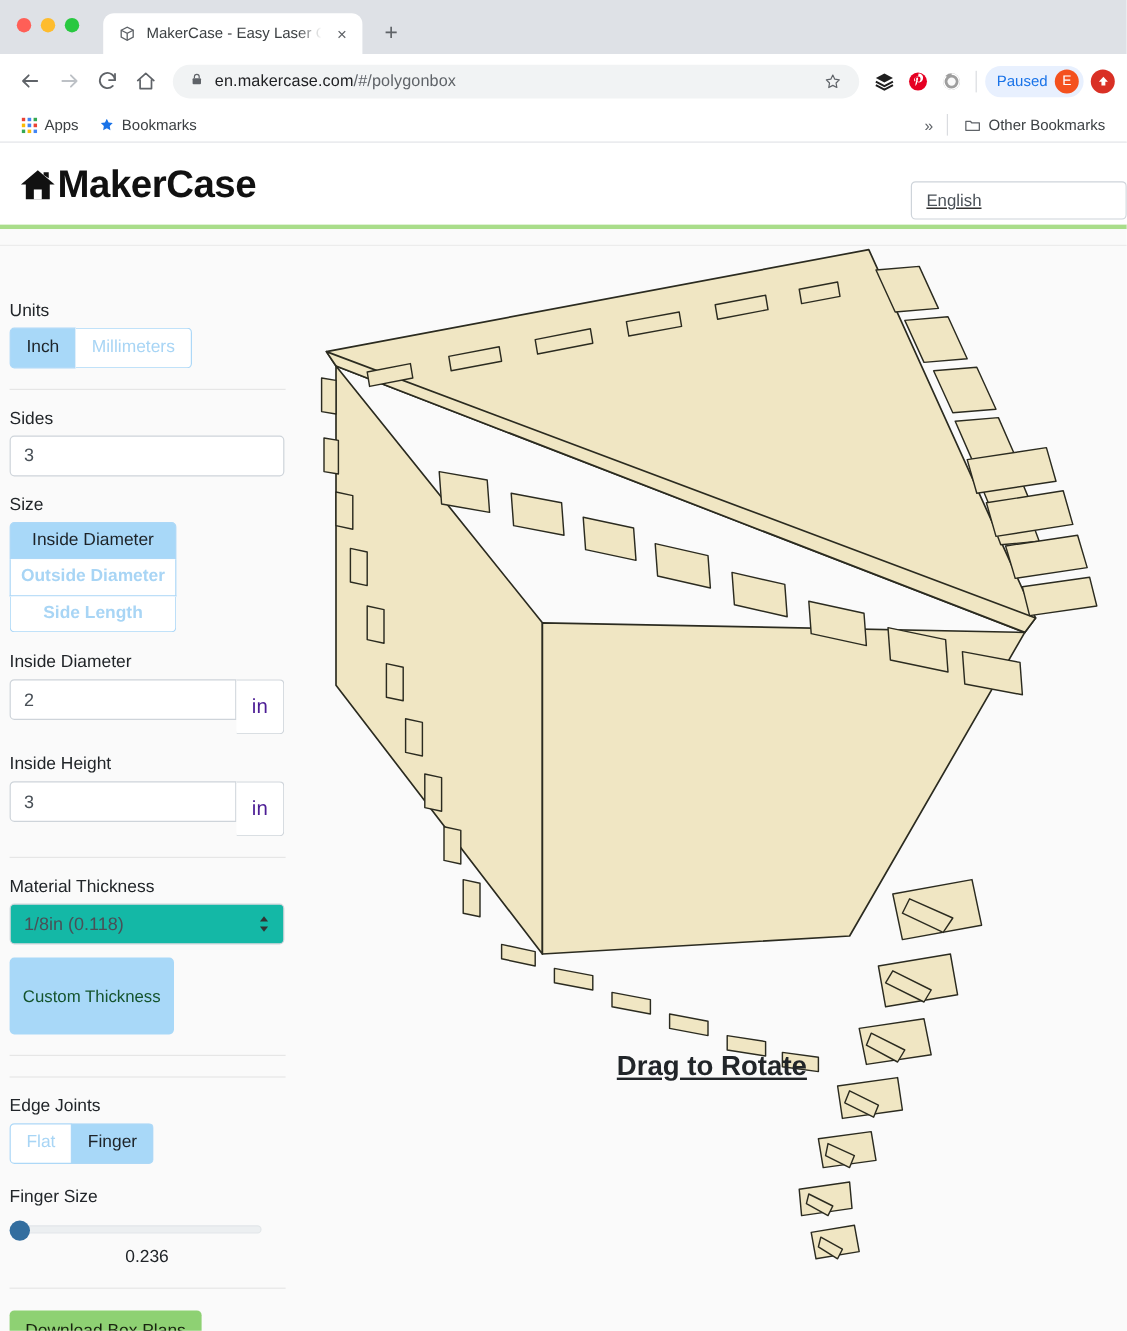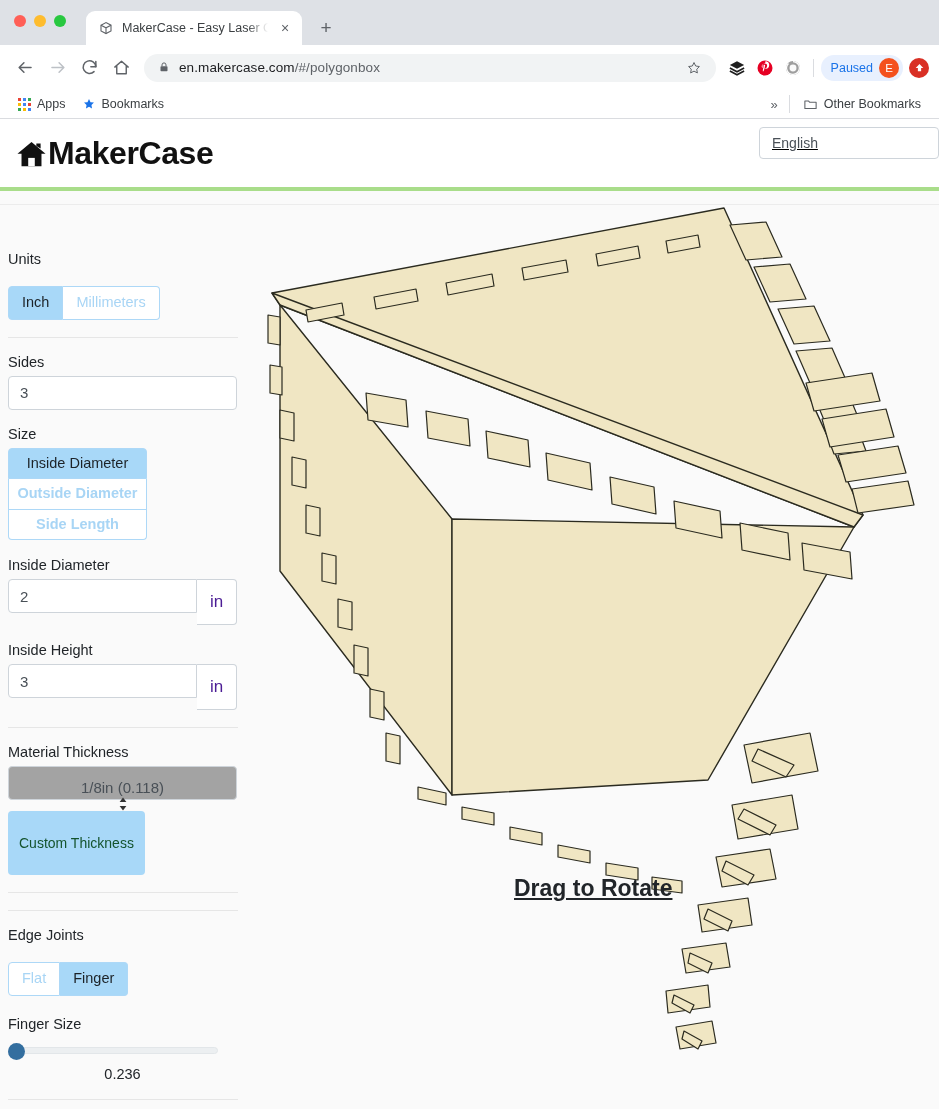--- a/index.html
+++ b/index.html
@@ -142,21 +142,21 @@
     position: relative;
   }
   .brand {
     display: flex; align-items: center;
     gap: 1px;
     font-size: 32px; font-weight: 700; color: #111;
     letter-spacing: -.4px;
   }
   .brand-icon { width: 31px; height: 31px; flex: 0 0 31px; color: #111; margin-top: 2px; }
   .lang-wrap {
-    position: absolute; right: 0; top: 8px; text-decoration: underline;
+    position: absolute; right: 0; top: 32px; text-decoration: underline;
   }
   .lang-box {
     width: 180px; height: 32px;
     border: 1px solid #ced4da; border-radius: 4px;
     background: #fff;
     display: flex; align-items: center;
     padding: 0 12px;
     font-size: 14px; color: #495057;
   }
   .greenline { height: 4px; background: #a9dd8a; }
@@ -183,21 +183,20 @@
 
   .btn-group { display: flex; }
   .tgl {
     font-size: 14.5px;
     padding: 6px 13px;
     border: 1px solid #add8f7;
     background: #fff;
     color: #a8d5f5;
     line-height: 1.35;
     white-space: nowrap;
-    margin-top: 13px;
   }
   .tgl:first-child { border-radius: 4px 0 0 4px; }
   .tgl:last-child { border-radius: 0 4px 4px 0; border-left: none; }
   .tgl.on { background: #a8d8f8; color: #1d2328; }
 
   .btn-group-v { display: flex; flex-direction: column; width: 139px; }
   .tgl-v {
     font-size: 14.5px;
     padding: 5px 8px;
     border: 1px solid #add8f7;
@@ -235,24 +234,24 @@
     border: 1px solid #ced4da; border-left: none;
     border-radius: 0 4px 4px 0;
     background: #fff;
     display: flex; align-items: center; justify-content: center;
     font-size: 17px; color: #4c1d95;
   }
 
   .select-box {
     width: 229px; height: 34px;
     border: 1px solid #ced4da; border-radius: 4px;
-    background: #a3a3a3;
+    background: #14b8a6;
     display: flex; align-items: center; justify-content: space-between;
     padding: 12px 11px;
-    font-size: 15px; color: #495057; flex-direction: column;
+    font-size: 15px; color: #495057;
   }
   .sel-arrows { font-size: 11px; color: #333; line-height: 1; display:flex; flex-direction:column; gap:1px; }
 
   .pill-btn {
     display: inline-block;
     background: #a8d8f8;
     color: #14532d;
     font-size: 14px;
     padding: 24px 11px;
     border-radius: 4px;

